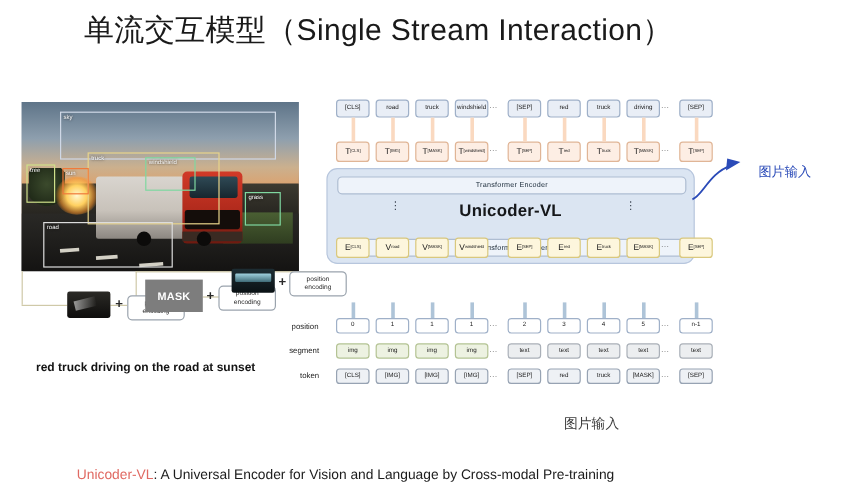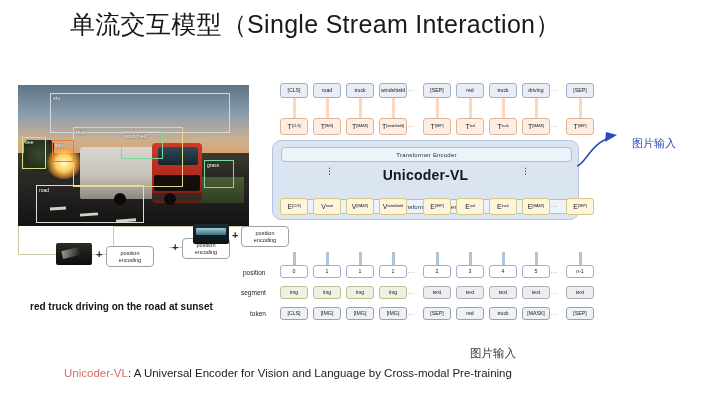--- a/index.html
+++ b/index.html
@@ -125,21 +125,21 @@
   
   #callout-text{
     position:absolute;left:632px;top:136px;font-size:11px;color:#2b4bb8;white-space:nowrap;
   }
   #callout-arrow{position:absolute;left:575px;top:128px;}
 
   
   #label-image-input{position:absolute;left:286px;top:346px;font-size:11.5px;color:#d9544e;white-space:nowrap;}
   #label-text-input{position:absolute;left:470px;top:346px;font-size:11.5px;color:#3a3a3a;white-space:nowrap;}
 
-  #footer{position:absolute;left:64px;top:367px;font-size:11.5px;color:#1c1c1c;white-space:nowrap;}
+  #footer{position:absolute;left:64px;top:390px;font-size:11.5px;color:#1c1c1c;white-space:nowrap;}
   #footer .hl{color:#e06a63;}
 </style>
 </head>
 <body>
 
 <div class="slide">
 
   <div id="page-title">单流交互模型（Single Stream Interaction）</div>
 
   <div id="image-panel">
@@ -191,20 +191,21 @@
   <div class="hline" style="left:169px;top:247px;width:26px;"></div>
   <div class="hline" style="left:92px;top:254px;width:14px;"></div>
 
   <div class="roi-thumb" id="roi-thumb-1">
     <div class="glint"></div>
   </div>
   <span class="plus-sign" style="left:96px;top:248px;">+</span>
   <div class="pos-enc" style="left:106px;top:246px;width:38px;">position
 encoding</div>
 
+  <div id="mask-box">MASK</div>
   <span class="plus-sign" style="left:172px;top:241px;">+</span>
   <div class="pos-enc" style="left:182px;top:238px;width:38px;">position
 encoding</div>
 
   <div class="roi-thumb" id="roi-thumb-3">
     <div class="glint"></div>
   </div>
   <span class="plus-sign" style="left:232px;top:229px;">+</span>
   <div class="pos-enc" style="left:241px;top:226px;width:38px;">position
 encoding</div>

